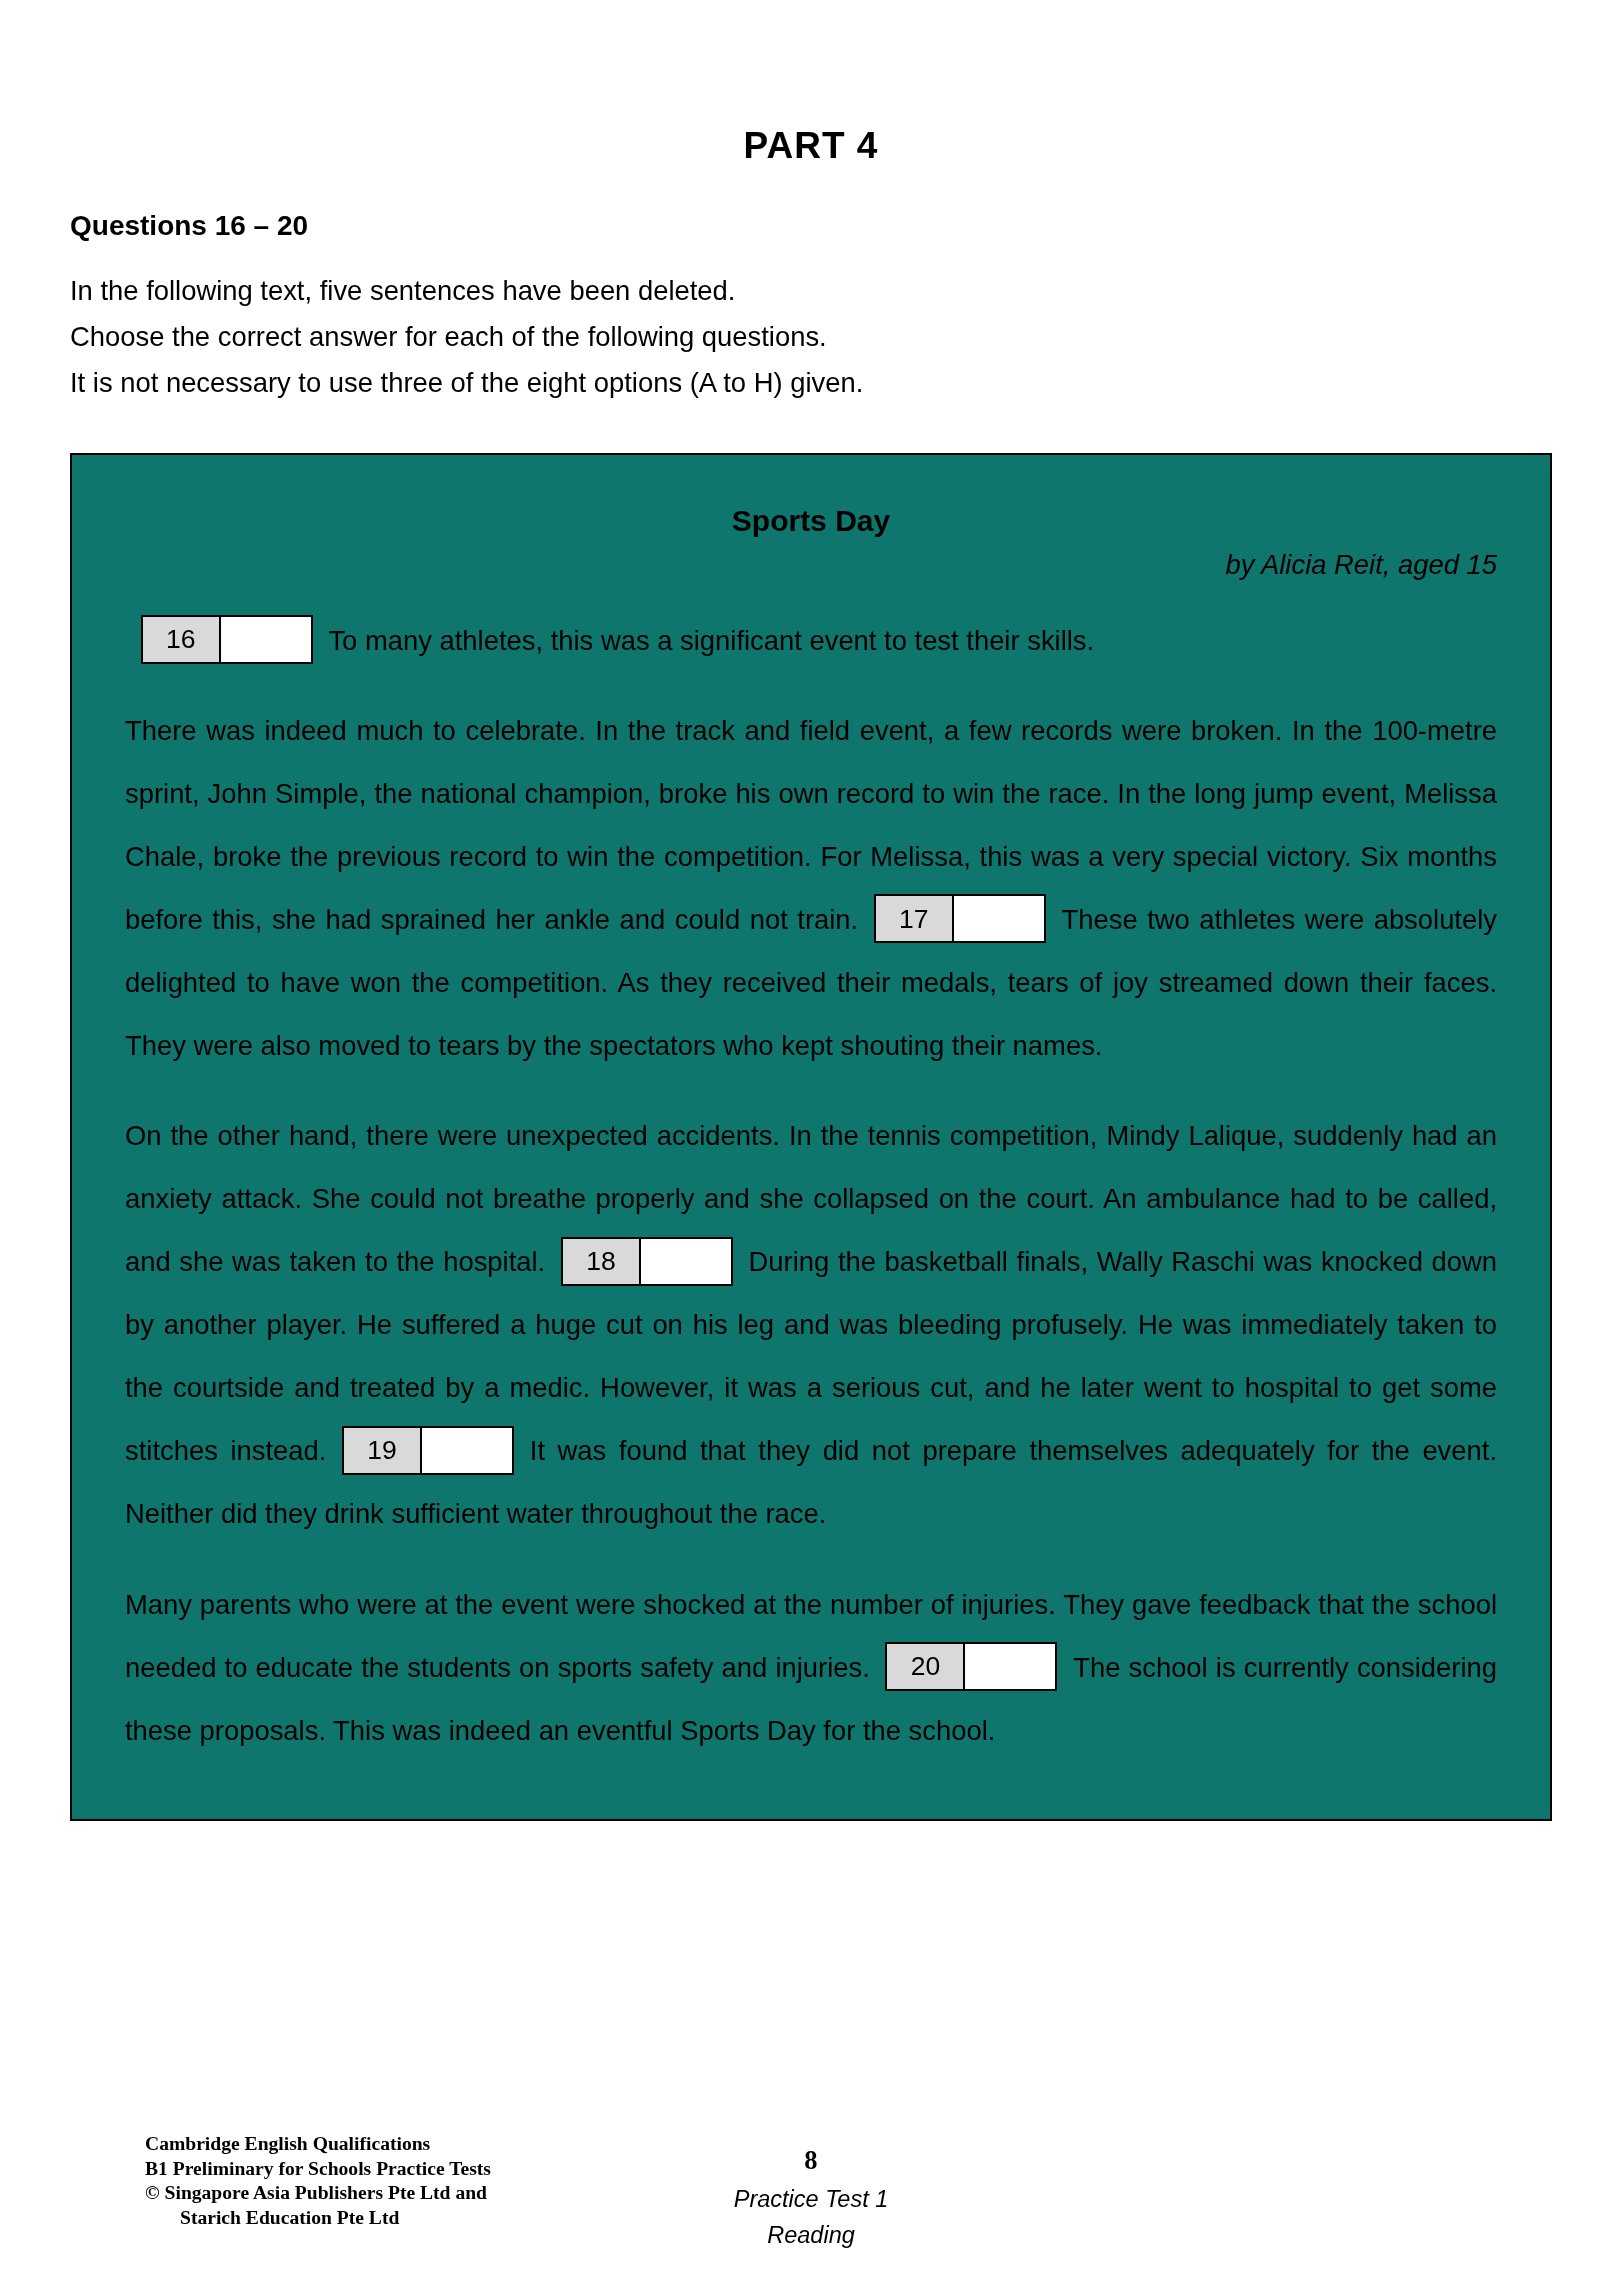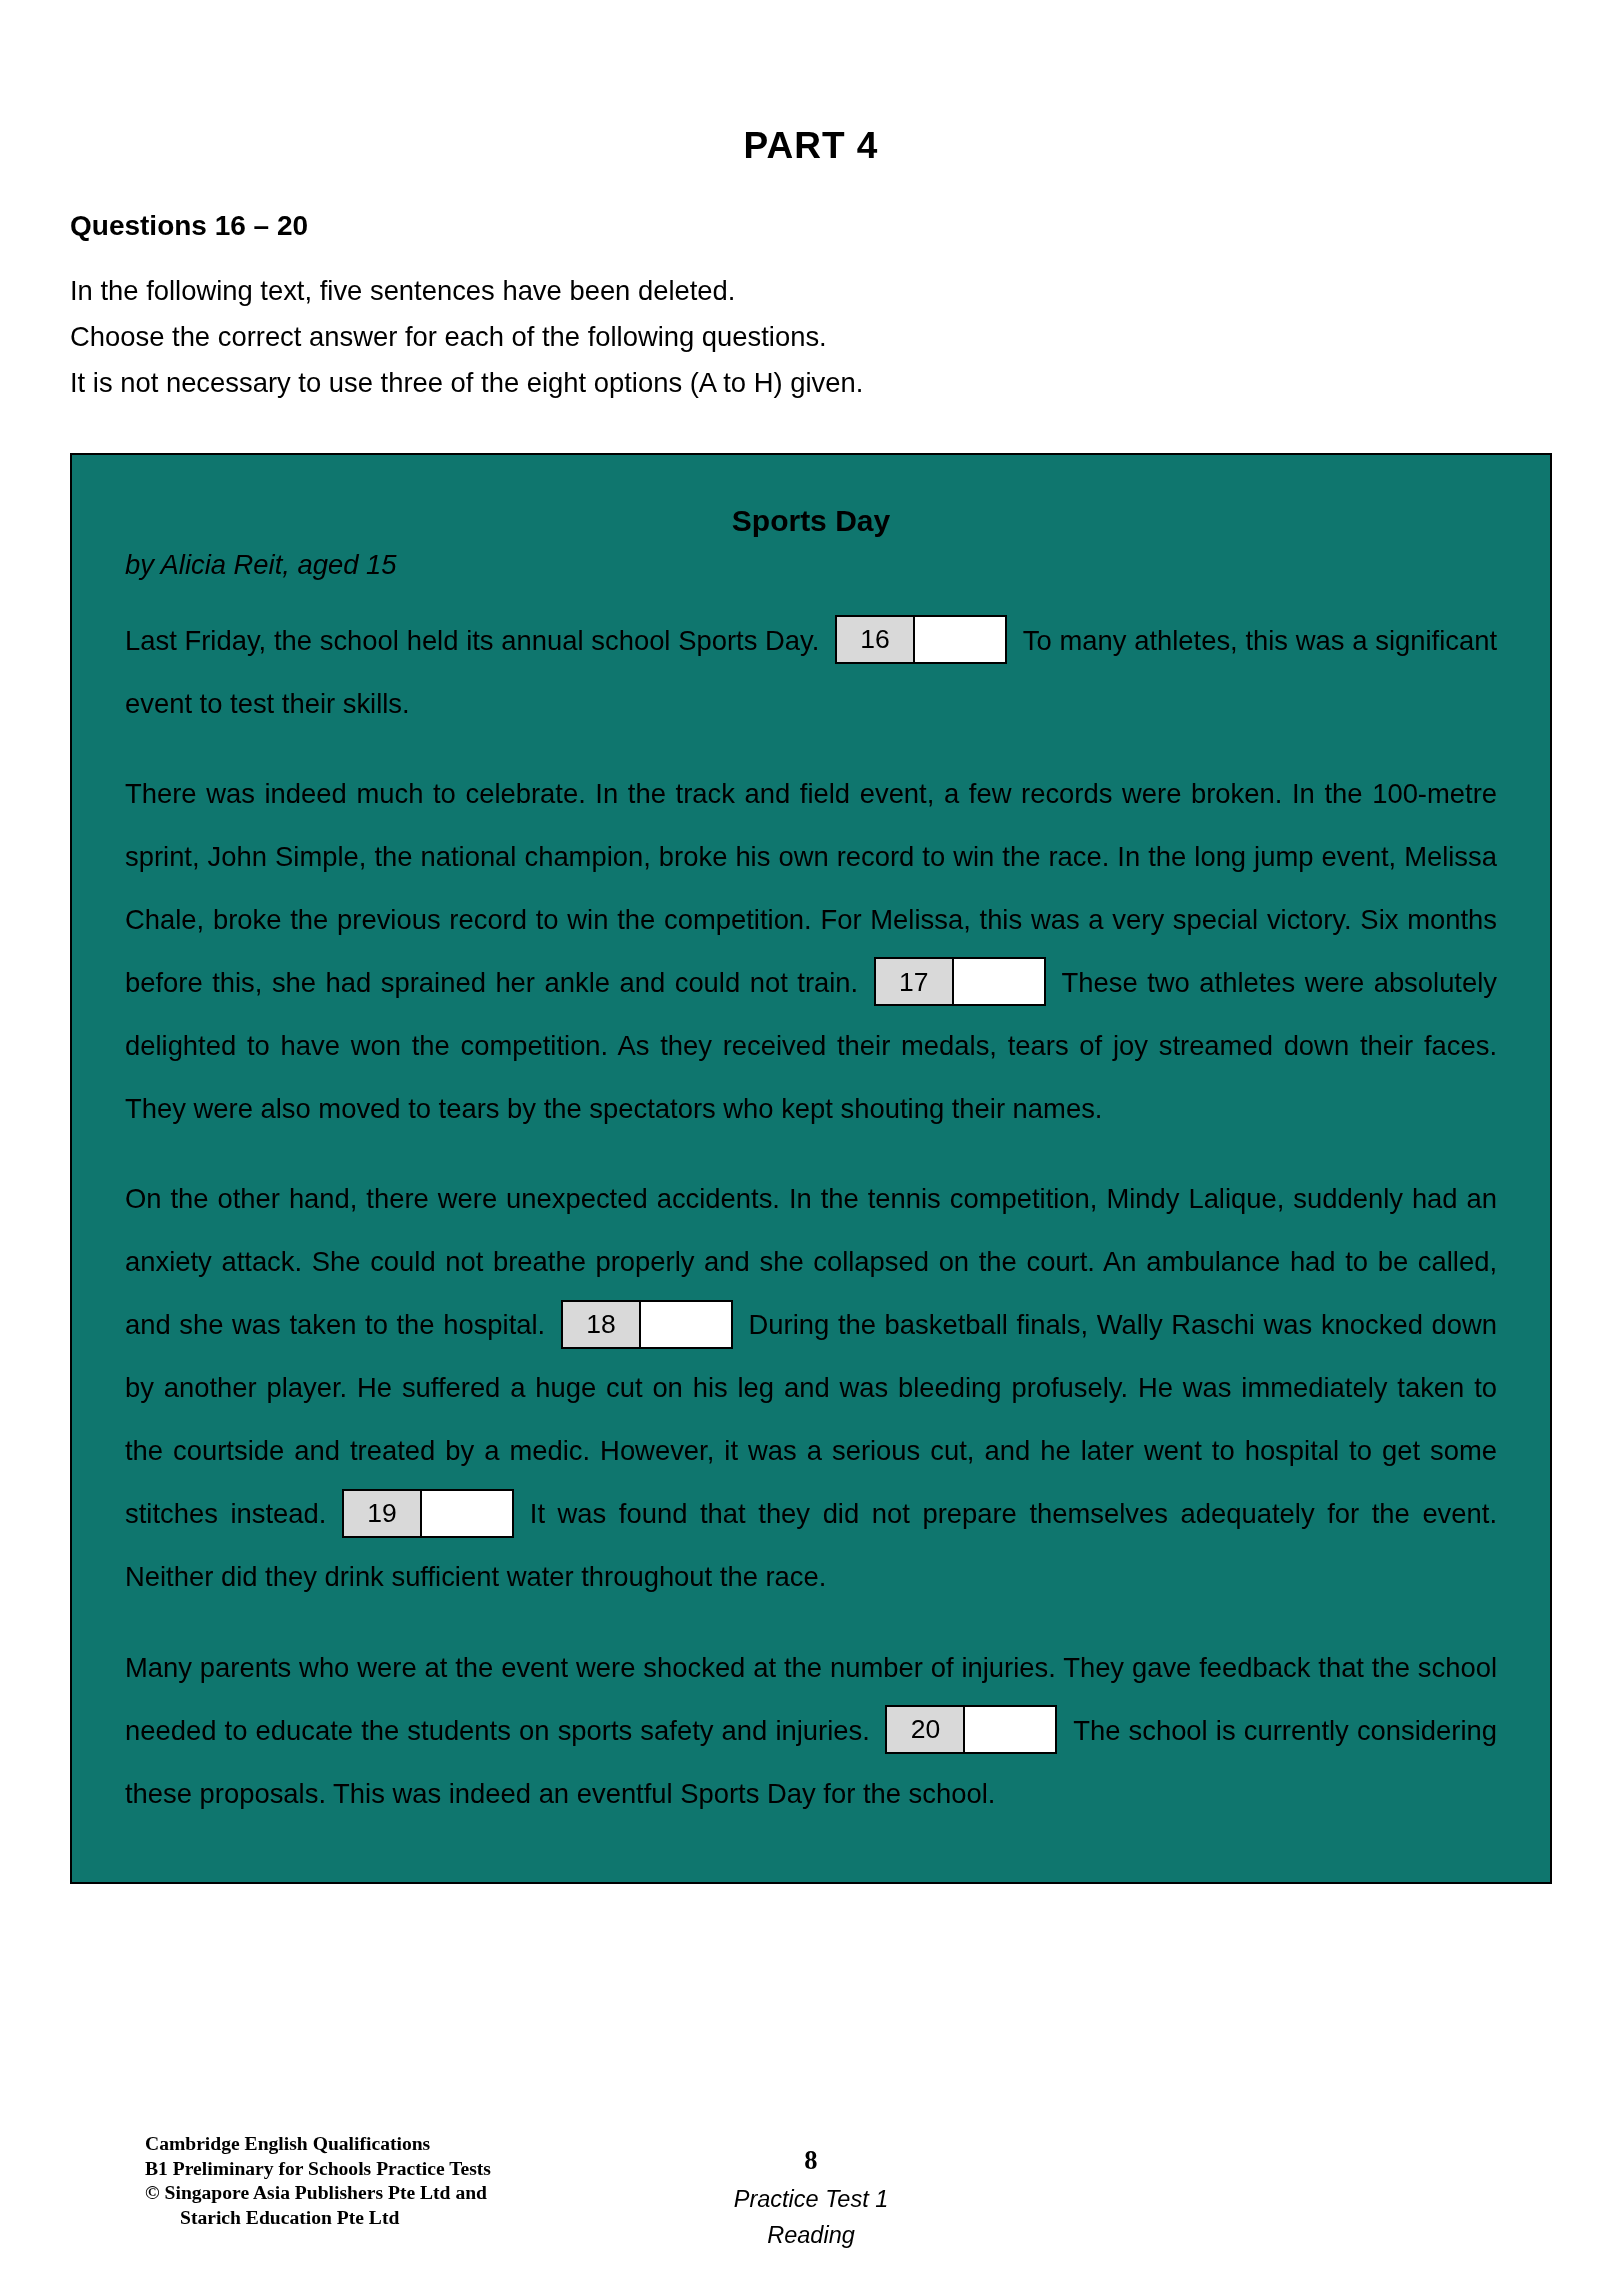--- a/index.html
+++ b/index.html
@@ -37,21 +37,21 @@
     border: 2.9px solid #000000;
     padding: 49px 53px 57px 53px;
     background: #0f766e;
   }
   .article-title {
     text-align: center;
     font-size: 30px;
     font-weight: bold;
   }
   .article-byline {
-    text-align: left;
+    text-align: right;
     font-size: 27.4px;
     font-style: italic;
     margin-top: 11.8px;
   }
   .article-body { margin-top: 27.4px; }
   .para {
     font-size: 27.4px;
     line-height: 63px;
     text-align: justify;
     margin-top: 27.4px;
@@ -133,21 +133,21 @@
     <div>Choose the correct answer for each of the following questions.</div>
     <div>It is not necessary to use three of the eight options (A to H) given.</div>
   </div>
 
   <div class="article-box">
     <div class="article-title">Sports Day</div>
     <div class="article-byline">by Alicia Reit, aged 15</div>
 
     <div class="article-body">
 
-      <p class="para"><span>Last Friday, the school held its annual school Sports Day.</span><span class="gapbox">
+      <p class="para"><span class="gapbox">
             <span class="gapnum">16</span>
             <span class="gapblank"></span>
           </span><span>To many athletes, this was a significant event to test their skills.</span></p>
 
       <p class="para"><span>There was indeed much to celebrate. In the track and field event, a few records were broken. In the 100-metre sprint, John Simple, the national champion, broke his own record to win the race. In the long jump event, Melissa Chale, broke the previous record to win the competition. For Melissa, this was a very special victory. Six months before this, she had sprained her ankle and could not train.</span><span class="gapbox">
             <span class="gapnum">17</span>
             <span class="gapblank"></span>
           </span><span>These two athletes were absolutely delighted to have won the competition. As they received their medals, tears of joy streamed down their faces. They were also moved to tears by the spectators who kept shouting their names.</span></p>
 
       <p class="para"><span>On the other hand, there were unexpected accidents. In the tennis competition, Mindy Lalique, suddenly had an anxiety attack. She could not breathe properly and she collapsed on the court. An ambulance had to be called, and she was taken to the hospital.</span><span class="gapbox">

